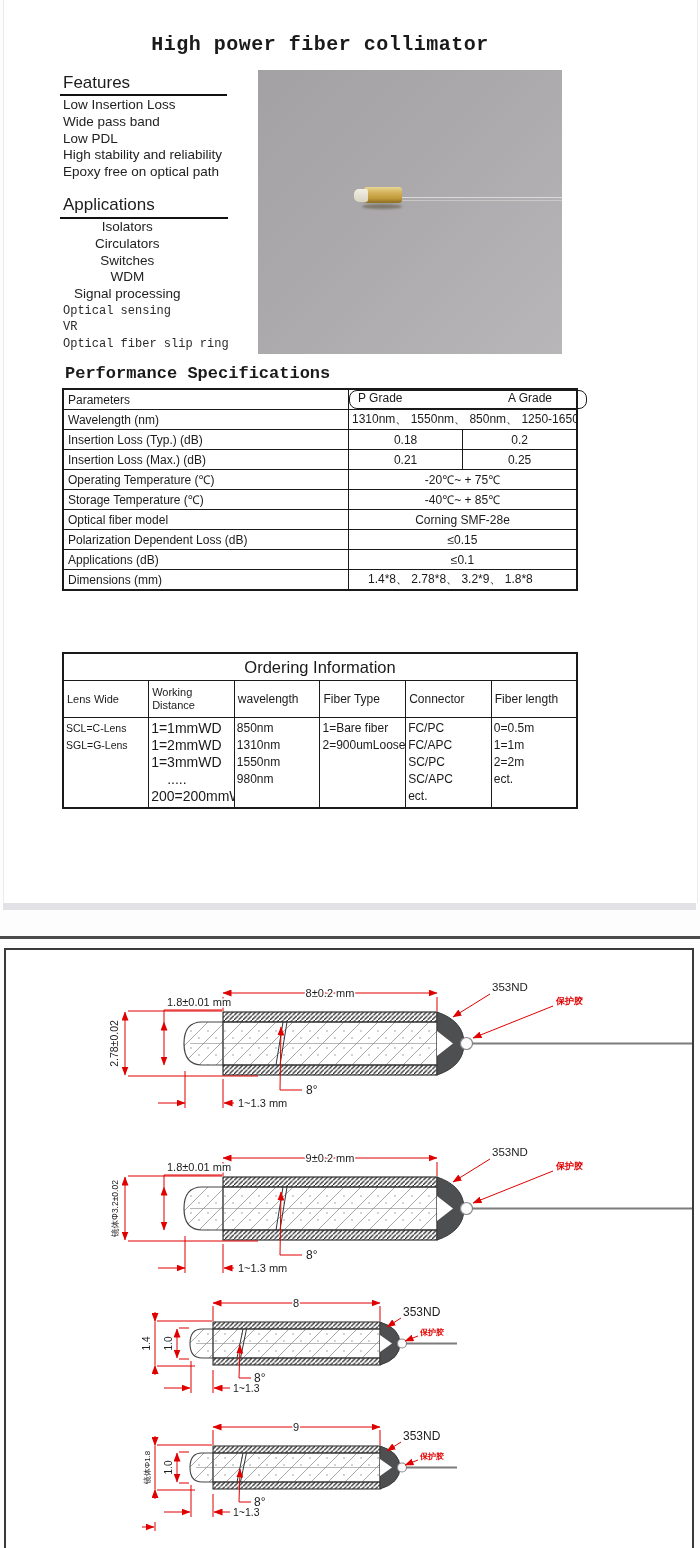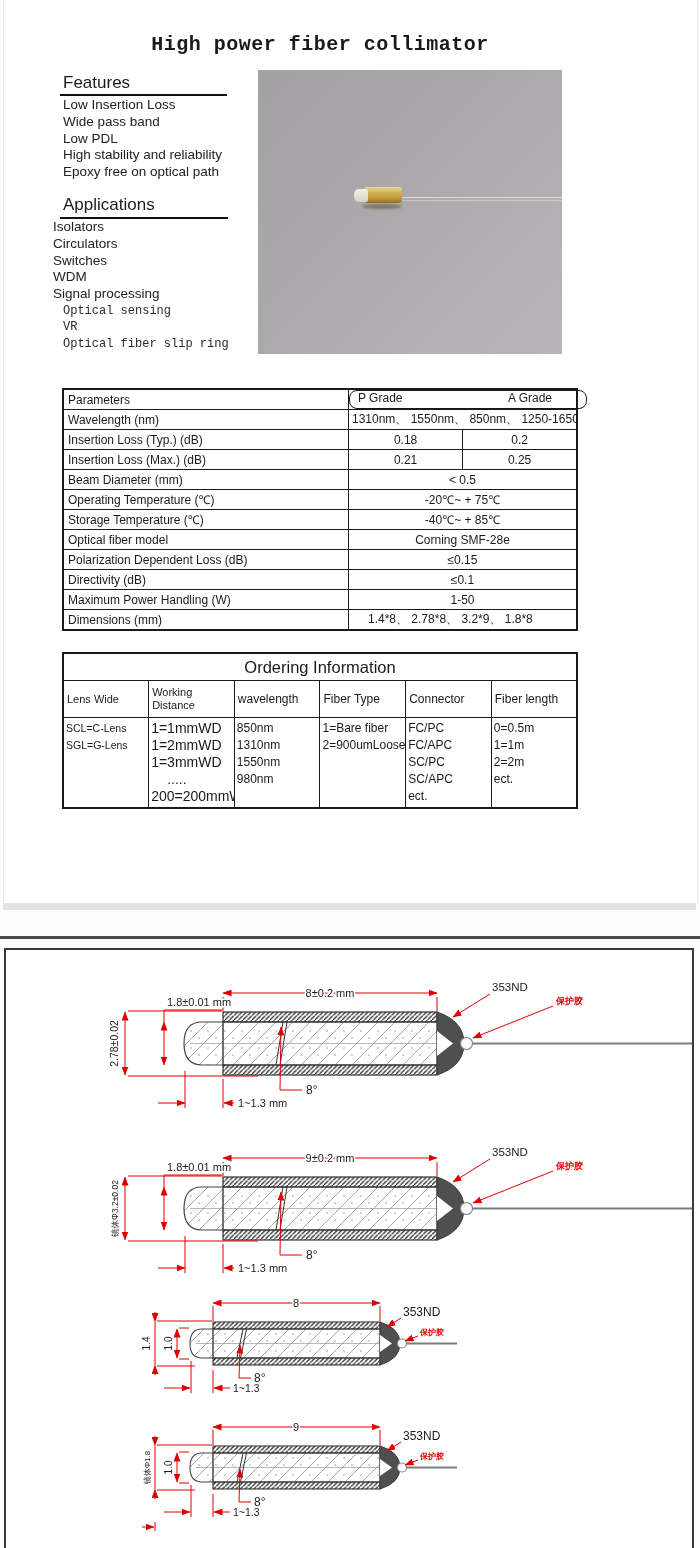--- a/index.html
+++ b/index.html
@@ -81,21 +81,21 @@
   <div class="abs feat-list" style="left:63px;top:97px;">
     <div>Low Insertion Loss</div>
     <div>Wide pass band</div>
     <div>Low PDL</div>
     <div>High stability and reliability</div>
     <div>Epoxy free on optical path</div>
   </div>
 
   <div class="abs sec-head" style="left:63px;top:195px;">Applications</div>
   <div class="abs rule" style="left:60px;top:217px;width:168px;"></div>
-  <div class="abs app-list" style="left:53px;top:219px;">
+  <div class="abs app-list" style="left:74px;top:219px;text-align:center;">
     <div>Isolators</div>
     <div>Circulators</div>
     <div>Switches</div>
     <div>WDM</div>
     <div>Signal processing</div>
   </div>
   <div class="abs app-list-mono mono" style="left:63px;top:303px;">
     <div>Optical sensing</div>
     <div>VR</div>
     <div>Optical fiber slip ring</div>
@@ -104,20 +104,21 @@
   <div class="abs" id="photo">
     <div class="abs" id="colli">
       <div class="abs" id="colli-shadow"></div>
       <div class="abs" id="colli-body"></div>
       <div class="abs" id="colli-cap"></div>
     </div>
     <div class="abs fiber-line" style="left:144px;top:127px;width:160px;"></div>
     <div class="abs fiber-line" style="left:144px;top:130px;width:160px;opacity:.6;"></div>
   </div>
 
+  <div class="abs mono" id="spec-head">Performance Specifications</div>
   <div class="abs" id="spec-table">
     <table>
       <tbody>
           <tr>
         <td style="width:280px;">Parameters</td>
         <td colspan="2" class="grades" style="width:236px;">
           <span>P Grade</span>
           <span>A Grade</span>
         </td>
       </tr>
@@ -129,46 +130,38 @@
         <td>Insertion Loss (Typ.) (dB)</td>
         <td class="cell-c" style="width:116px;">0.18</td>
         <td class="cell-c">0.2</td>
       </tr>
       <tr>
         <td>Insertion Loss (Max.) (dB)</td>
         <td class="cell-c">0.21</td>
         <td class="cell-c">0.25</td>
       </tr>
       <tr>
-        <td>Beam Diameter (mm)</td>
-        <td colspan="2" class="cell-c">&lt; 0.5</td>
-      </tr>
-      <tr>
         <td>Operating Temperature (℃)</td>
         <td colspan="2" class="cell-c">-20℃~ + 75℃</td>
       </tr>
       <tr>
         <td>Storage Temperature (℃)</td>
         <td colspan="2" class="cell-c">-40℃~ + 85℃</td>
       </tr>
       <tr>
         <td>Optical fiber model</td>
         <td colspan="2" class="cell-c">Corning SMF-28e</td>
       </tr>
       <tr>
         <td>Polarization Dependent Loss (dB)</td>
         <td colspan="2" class="cell-c">≤0.15</td>
       </tr>
       <tr>
-        <td>Directivity (dB)</td>
+        <td>Applications (dB)</td>
         <td colspan="2" class="cell-c">≤0.1</td>
-      </tr>
-      <tr>
-        <td>Maximum Power Handling (W)</td>
-        <td colspan="2" class="cell-c">1-50</td>
       </tr>
       <tr>
         <td>Dimensions (mm)</td>
         <td colspan="2" class="cell-l" style="padding-left:19px;">1.4*8、 2.78*8、 3.2*9、 1.8*8</td>
       </tr>
     </tbody>
       </table>
   </div>
 
   <div class="abs" id="order-table">

